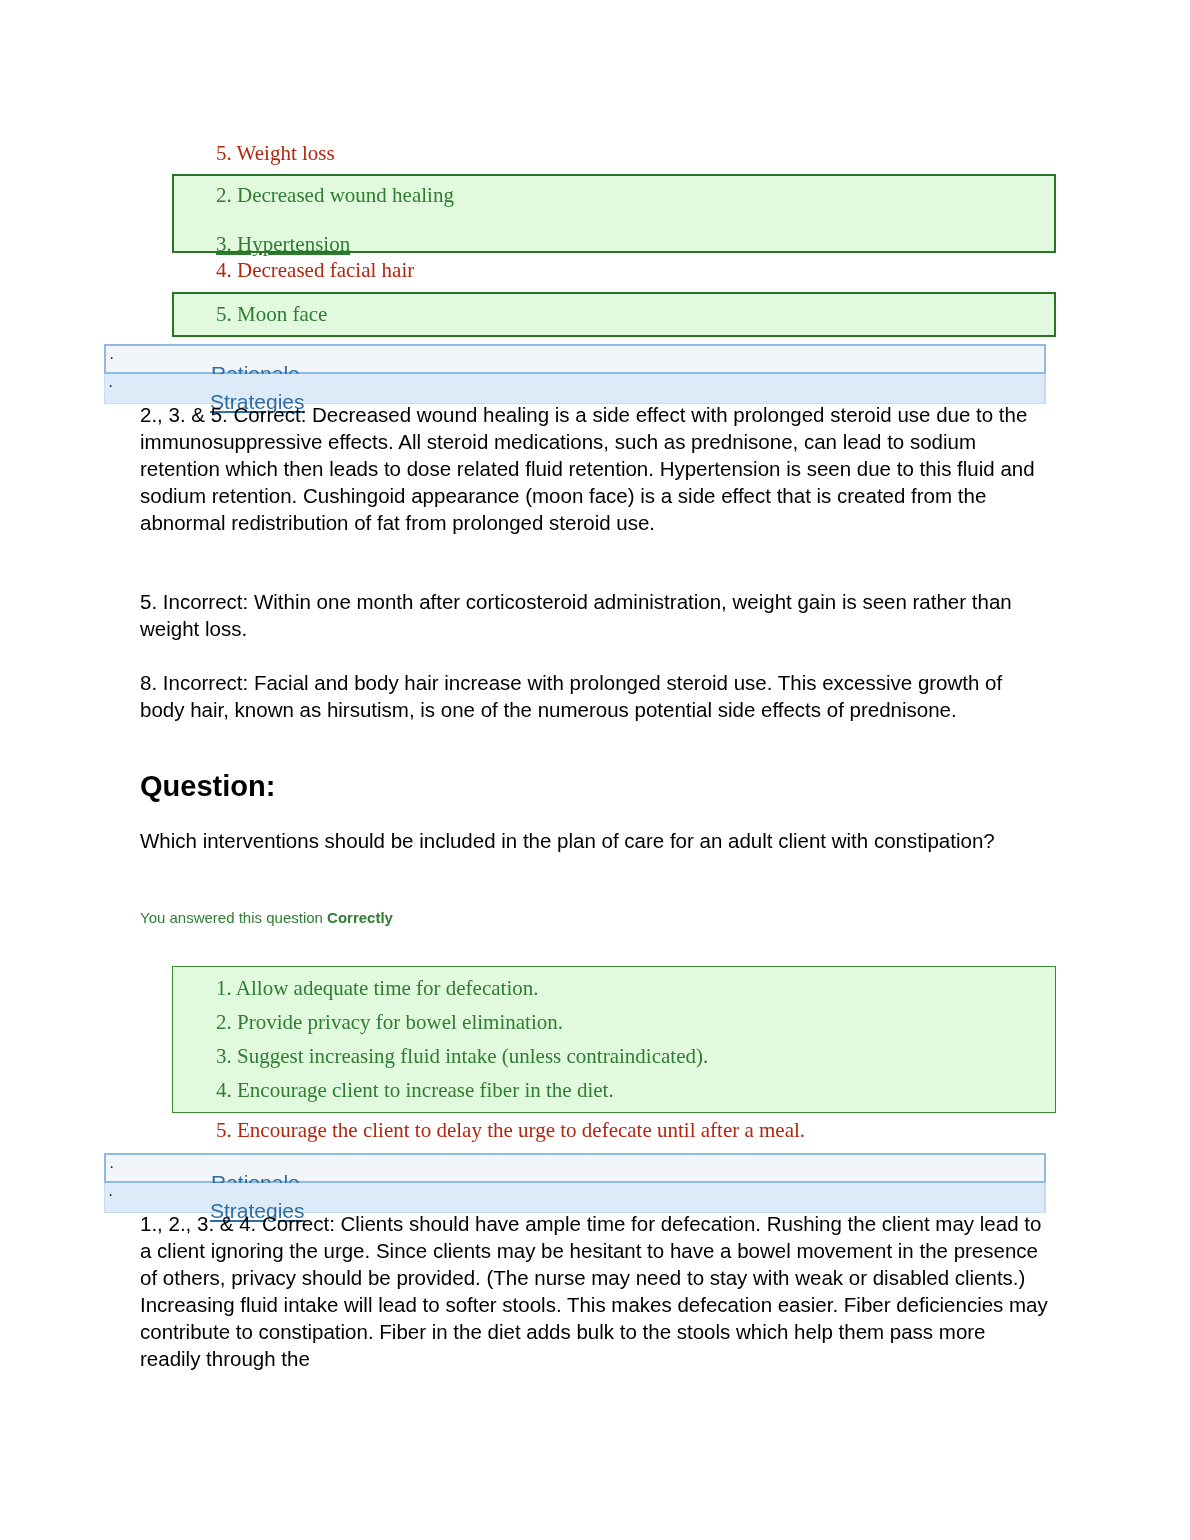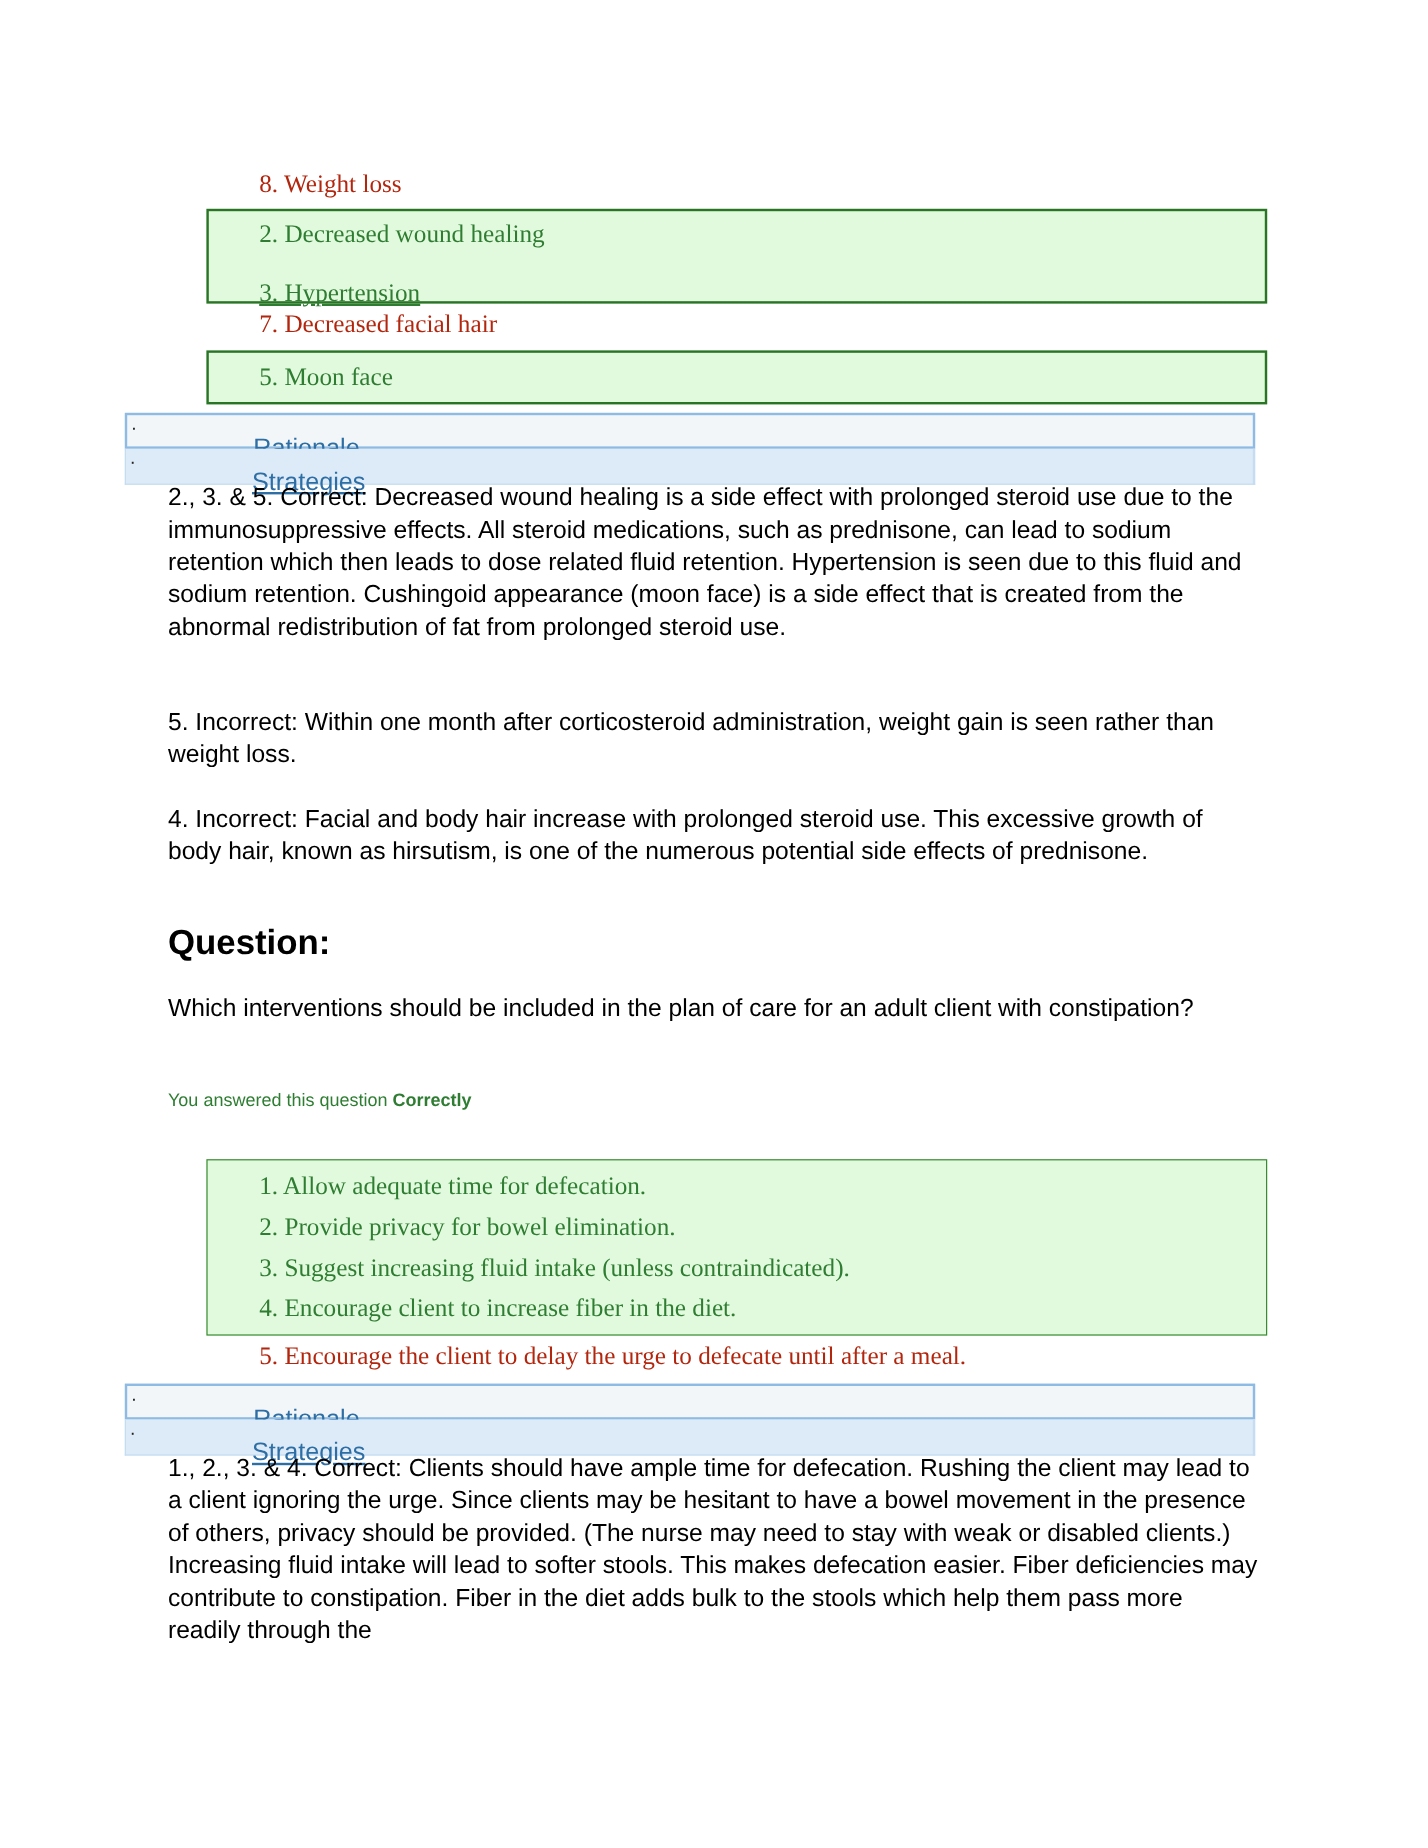--- a/index.html
+++ b/index.html
@@ -16,44 +16,44 @@
   .tabrow a { position:absolute; left:105px; top:16px; font-size:21px; color:#2d6ea5; text-decoration:underline; }
   .para { position:absolute; left:140px; width:910px; font-size:20.5px; line-height:27px; color:#000000; }
   .heading { position:absolute; left:140px; font-size:29px; font-weight:bold; color:#000; }
   .answered { position:absolute; left:140px; font-size:15px; color:#2e7d32; }
   .answered b { font-weight:bold; }
 </style>
 </head>
 <body>
 
 <div>
-  <div class="opt wrong" style="top:141px;">8. Weight loss</div>
+  <div class="opt wrong" style="top:141px;">5. Weight loss</div>
 
   <div class="gbox" style="top:174px;height:79px;"></div>
   <div class="opt correct" style="top:183px;">2. Decreased wound healing</div>
   <div class="opt correct" style="top:232px;text-decoration:underline;">3. Hypertension</div>
 
-  <div class="opt wrong" style="top:258px;">7. Decreased facial hair</div>
+  <div class="opt wrong" style="top:258px;">4. Decreased facial hair</div>
 
   <div class="gbox" style="top:292px;height:45px;"></div>
   <div class="opt correct" style="top:302px;">5. Moon face</div>
 </div>
 
 <div class="tabrow r" style="top:344px;">
   <span class="dot">·</span>
   <a>Rationale</a>
 </div>
 <div class="tabrow s" style="top:374px;">
   <span class="dot">·</span>
   <a>Strategies</a>
 </div>
 
 <div class="para" style="top:401px;">2., 3. &amp; 5. Correct: Decreased wound healing is a side effect with prolonged steroid use due to the immunosuppressive effects. All steroid medications, such as prednisone, can lead to sodium retention which then leads to dose related fluid retention.  Hypertension is seen due to this fluid and sodium retention. Cushingoid appearance (moon face) is a side effect that is created from the abnormal redistribution of fat from prolonged steroid use.</div>
 <div class="para" style="top:588px;">5. Incorrect: Within one month after corticosteroid administration, weight gain is seen rather than weight loss.</div>
-<div class="para" style="top:669px;">4. Incorrect: Facial and body hair increase with prolonged steroid use. This excessive growth of body hair, known as hirsutism, is one of the numerous potential side effects of prednisone.</div>
+<div class="para" style="top:669px;">8. Incorrect: Facial and body hair increase with prolonged steroid use. This excessive growth of body hair, known as hirsutism, is one of the numerous potential side effects of prednisone.</div>
 
 <div class="heading" style="top:770px;">Question:</div>
 <div class="para" style="top:827px;">Which interventions should be included in the plan of care for an adult client with constipation?</div>
 <div class="answered" style="top:909px;"><span>You answered this question </span><b>Correctly</b></div>
 
 <div>
   <div class="gbox thin" style="top:966px;height:147px;"></div>
   <div class="opt correct" style="top:976px;">1. Allow adequate time for defecation.</div>
   <div class="opt correct" style="top:1010px;">2. Provide privacy for bowel elimination.</div>
   <div class="opt correct" style="top:1044px;">3. Suggest increasing fluid intake (unless contraindicated).</div>

